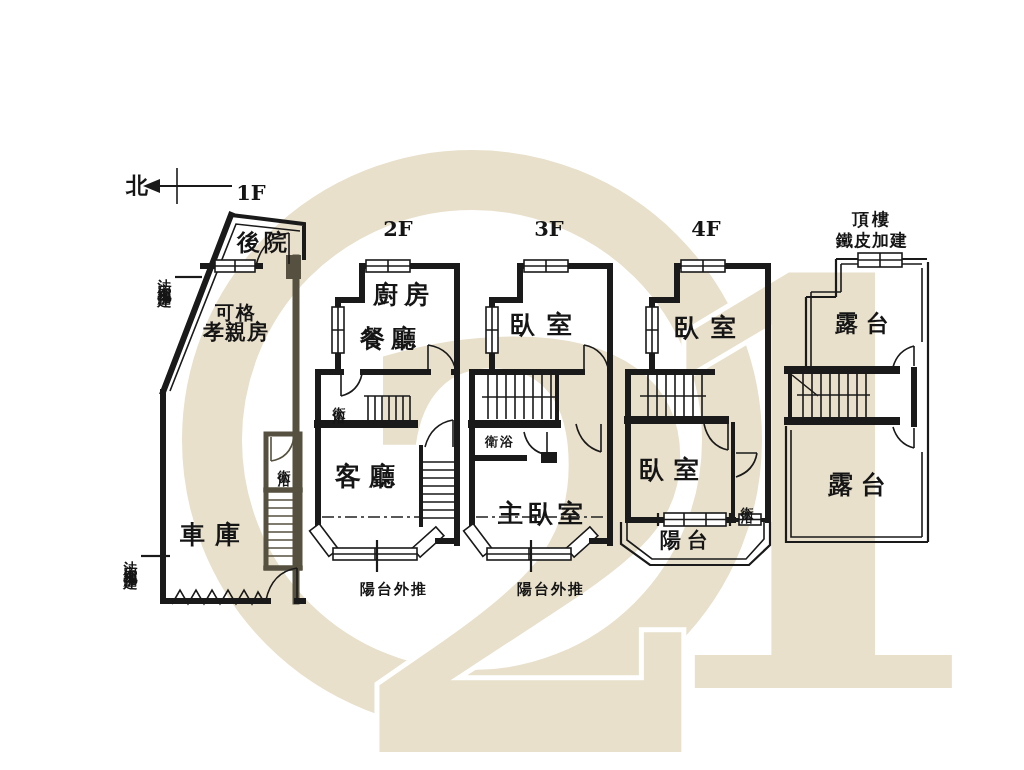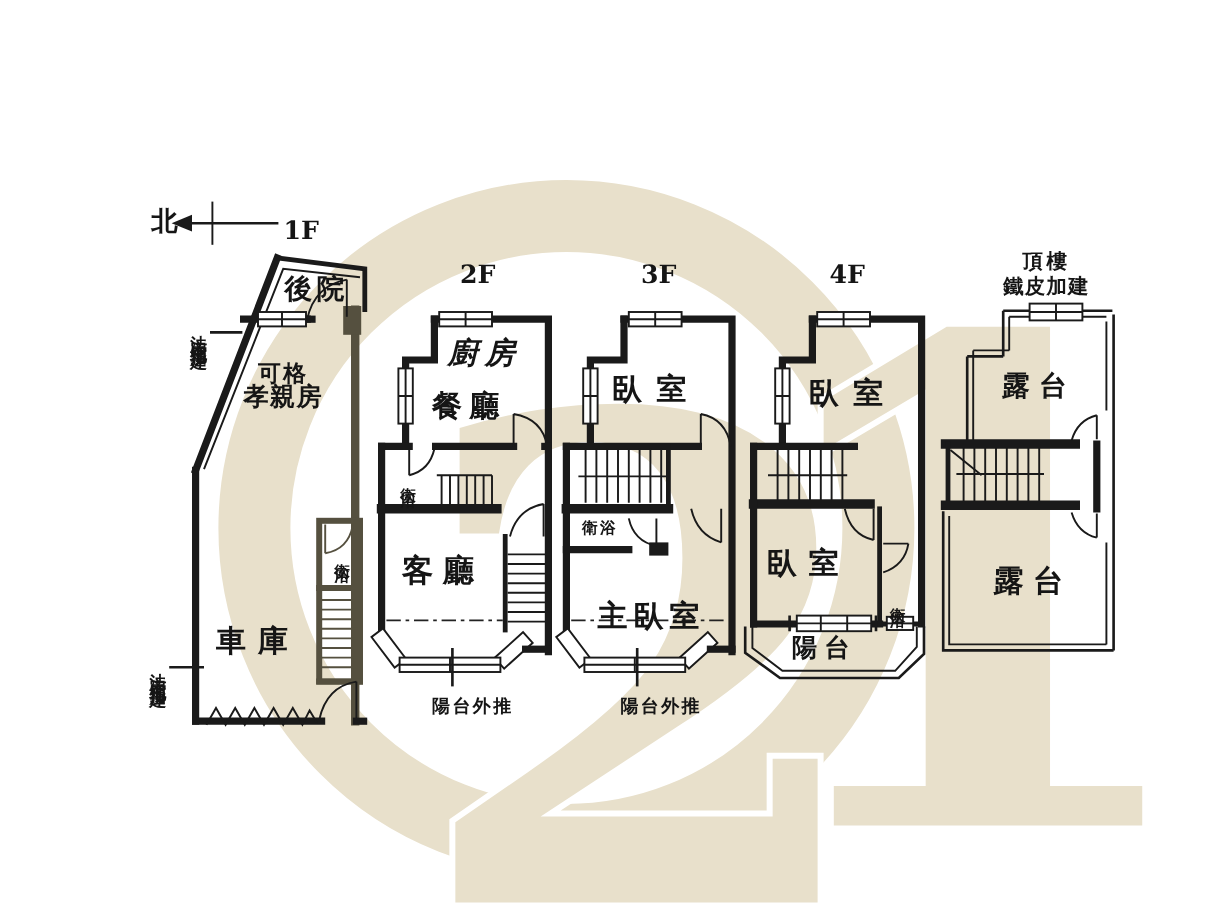--- a/index.html
+++ b/index.html
@@ -270,21 +270,21 @@
 <div class="lbl" style="left:251px;top:192px;font-size:21px;">1F</div>
 <div class="lbl" style="left:264px;top:241px;font-size:23px;letter-spacing:4px;">後院</div>
 <div class="lbl" style="left:236px;top:312px;font-size:19px;letter-spacing:2px;">可格</div>
 <div class="lbl" style="left:236px;top:333px;font-size:21px;letter-spacing:1px;font-family:Liberation Mono, monospace;">孝親房</div>
 <div class="lbl vert" style="left:284px;top:463px;font-size:13px;letter-spacing:4px;">衛浴</div>
 <div class="lbl" style="left:215px;top:534px;font-size:25px;letter-spacing:10px;">車庫</div>
 <div class="lbl vert" style="left:165px;top:277px;font-size:14px;letter-spacing:3px;">法定空地加建</div>
 <div class="lbl vert" style="left:131px;top:559px;font-size:14px;letter-spacing:3px;">法定空地加建</div>
 
 <div class="lbl" style="left:398px;top:228px;font-size:21px;text-align:center;">2F</div>
-<div class="lbl" style="left:404px;top:294px;font-size:25px;letter-spacing:6px;font-style:italic;">廚房</div>
+<div class="lbl" style="left:404px;top:294px;font-size:25px;letter-spacing:6px;">廚房</div>
 <div class="lbl" style="left:391px;top:338px;font-size:25px;letter-spacing:6px;">餐廳</div>
 <div class="lbl vert" style="left:339px;top:400px;font-size:13px;letter-spacing:4px;">衛浴</div>
 <div class="lbl" style="left:369px;top:476px;font-size:26px;letter-spacing:8px;">客廳</div>
 <div class="lbl" style="left:394px;top:589px;font-size:15px;letter-spacing:2px;">陽台外推</div>
 
 <div class="lbl" style="left:549px;top:228px;font-size:21px;">3F</div>
 <div class="lbl" style="left:547px;top:324px;font-size:25px;letter-spacing:12px;">臥室</div>
 <div class="lbl" style="left:500px;top:441px;font-size:13px;letter-spacing:2px;">衛浴</div>
 <div class="lbl" style="left:543px;top:489px;font-size:25px;letter-spacing:5px;margin-top:24px;">主臥室</div>
 <div class="lbl" style="left:551px;top:589px;font-size:15px;letter-spacing:2px;">陽台外推</div>

